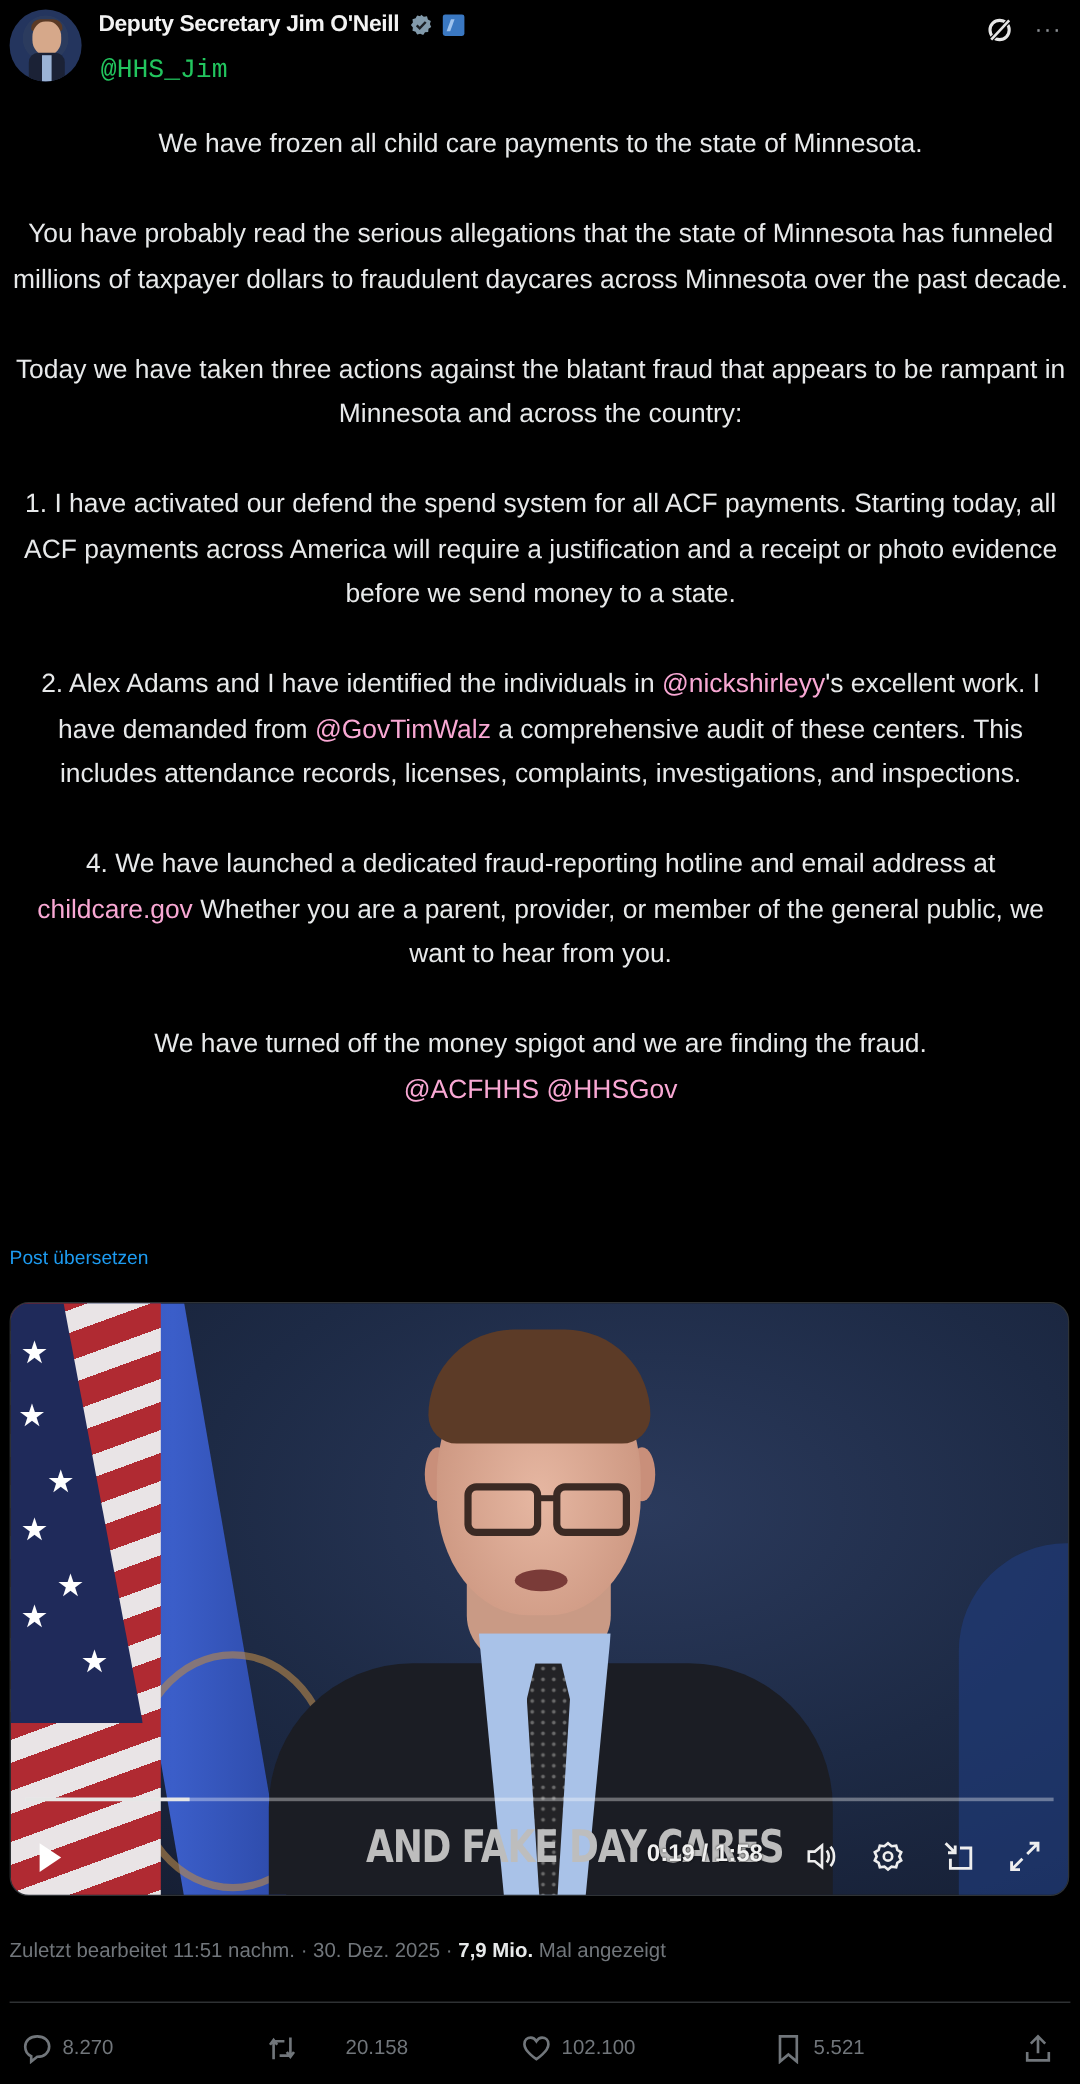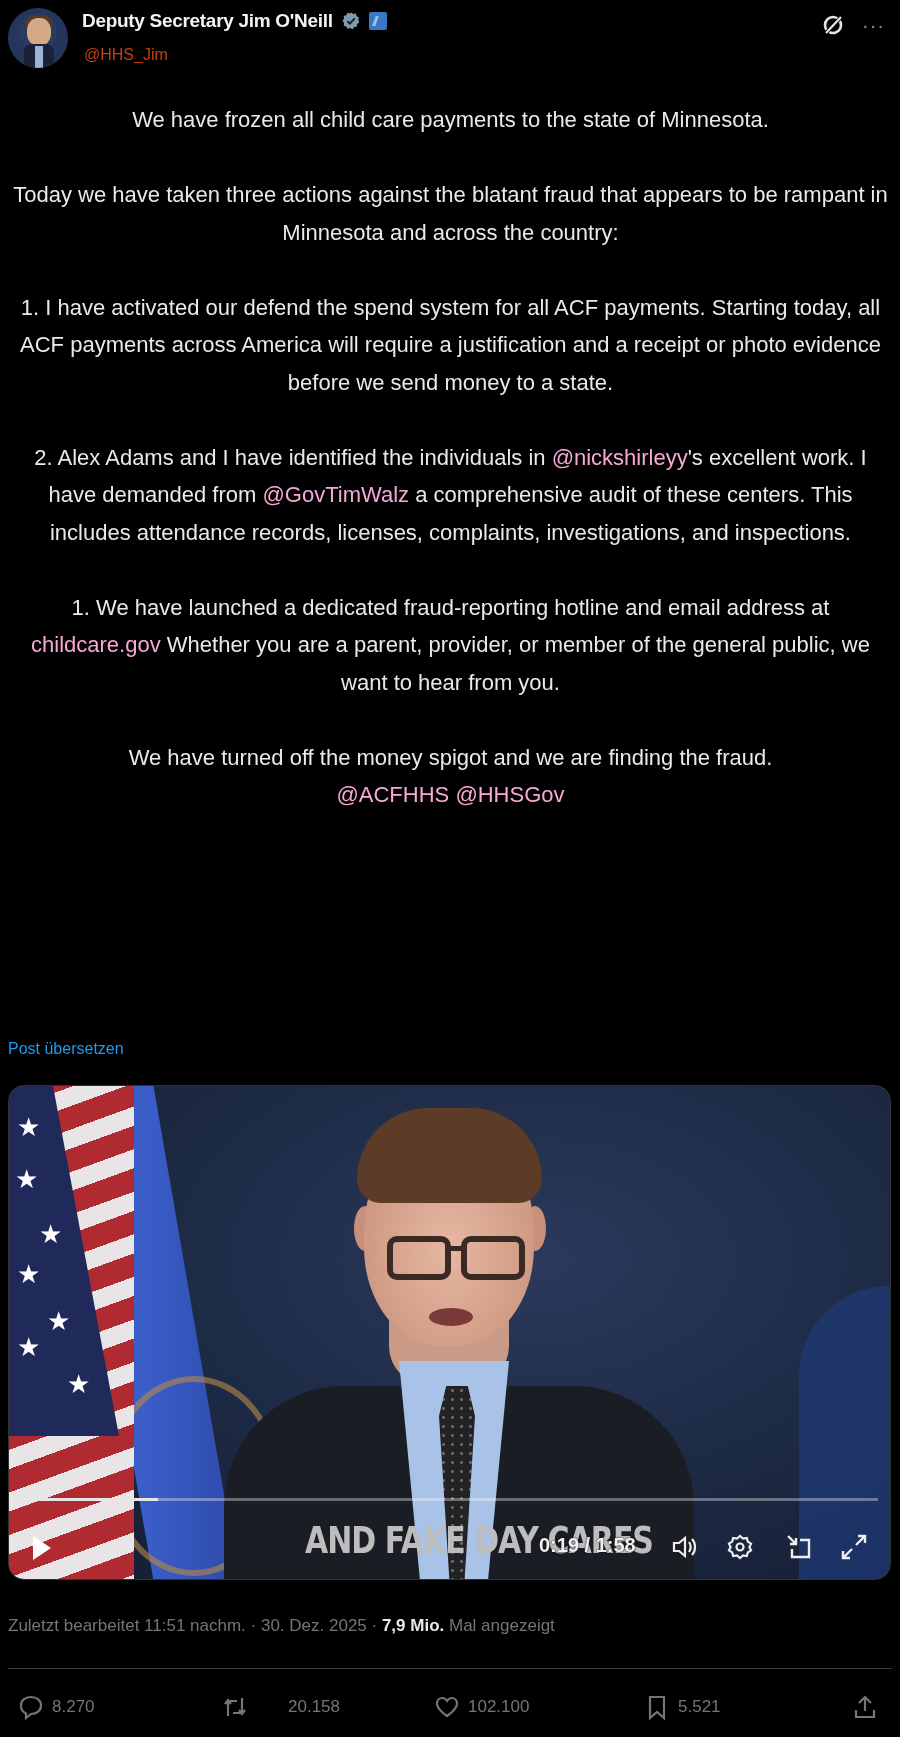--- a/index.html
+++ b/index.html
@@ -11,21 +11,21 @@
             background: radial-gradient(circle at 50% 40%, #c9a48a 0 18%, #2b3b5e 19% 40%, #24355e 41% 100%); overflow: hidden; }
   .avatar .suit { position: absolute; left: 16px; top: 36px; width: 30px; height: 30px; background: #1b2236; border-radius: 8px 8px 0 0; }
   .avatar .shirt { position: absolute; left: 27px; top: 38px; width: 8px; height: 22px; background: #9bb3d6; }
   .avatar .head { position: absolute; left: 19px; top: 10px; width: 24px; height: 28px; background: #d6a88a; border-radius: 45%; }
   .avatar .hair { position: absolute; left: 18px; top: 8px; width: 26px; height: 10px; background: #5b3a25; border-radius: 12px 12px 4px 4px; }
   .name-row { position: absolute; left: 82px; top: 10px; display: flex; align-items: center; gap: 8px; }
   .display-name { font-size: 19px; font-weight: bold; color: #f3f3f3; letter-spacing: -0.3px; }
   .badge-gov { width: 20px; height: 20px; }
   .badge-aff { width: 18px; height: 18px; background: #3a78c2; border-radius: 2px; position: relative; }
   .badge-aff::after { content: ""; position: absolute; left: 5px; top: 4px; width: 8px; height: 10px; border-left: 3px solid #9fc3ee; transform: skewX(-20deg); }
-  .handle { position: absolute; left: 84px; top: 46px; font-size: 16px; color: #c2410c; }
+  .handle { position: absolute; left: 84px; top: 46px; font-size: 22px; color: #22c55e; font-family: Liberation Mono, monospace; }
   .grok-icon { position: absolute; left: 820px; top: 12px; width: 26px; height: 26px; }
   .more-icon { position: absolute; left: 862px; top: 14px; font-size: 20px; color: #8b8f94; letter-spacing: 1px; }
 
   .body-text { position: absolute; left: 8px; top: 101px; width: 885px; font-size: 22px; line-height: 37.5px; color: #e7e9ea; }
   .body-text p { margin: 0 0 37.5px 0; text-align: center; }
   .body-text p.tight { margin-bottom: 0; }
   .link { color: #f9a8d4; }
   .translate { position: absolute; left: 8px; top: 1040px; font-size: 16px; color: #1d9bf0; }
 
   .video { position: absolute; left: 8px; top: 1085px; width: 883px; height: 495px; border-radius: 16px; overflow: hidden; border: 1px solid #2f3336;
@@ -87,24 +87,25 @@
   <svg class="grok-icon" viewBox="0 0 26 26">
     <circle cx="13" cy="13" r="8" stroke="#e6e6e6" stroke-width="2.6" fill="none"></circle>
     <path d="M5 22 L22 4" stroke="#000" stroke-width="4"></path>
     <path d="M6 21 L21 5" stroke="#e6e6e6" stroke-width="2.2"></path>
   </svg>
   <span class="more-icon">···</span>
 </div>
 
 <div class="body-text">
   <p>We have frozen all child care payments to the state of Minnesota.</p>
+  <p>You have probably read the serious allegations that the state of Minnesota has funneled millions of taxpayer dollars to fraudulent daycares across Minnesota over the past decade.</p>
   <p>Today we have taken three actions against the blatant fraud that appears to be rampant in Minnesota and across the country:</p>
   <p>1. I have activated our defend the spend system for all ACF payments. Starting today, all ACF payments across America will require a justification and a receipt or photo evidence before we send money to a state.</p>
   <p><span>2. Alex Adams and I have identified the individuals in </span><span class="link">@nickshirleyy</span><span>'s excellent work. I have demanded from </span><span class="link">@GovTimWalz</span><span> a comprehensive audit of these centers. This includes attendance records, licenses, complaints, investigations, and inspections.</span></p>
-  <p><span>1. We have launched a dedicated fraud-reporting hotline and email address at </span><span class="link">childcare.gov</span><span> Whether you are a parent, provider, or member of the general public, we want to hear from you.</span></p>
+  <p><span>4. We have launched a dedicated fraud-reporting hotline and email address at </span><span class="link">childcare.gov</span><span> Whether you are a parent, provider, or member of the general public, we want to hear from you.</span></p>
   <p class="tight">We have turned off the money spigot and we are finding the fraud.</p>
   <p class="tight"><span class="link">@ACFHHS</span> <span class="link">@HHSGov</span></p>
 </div>
 <div class="translate">Post übersetzen</div>
 
 <div class="video">
   <div class="flag-hhs"></div>
   <div class="seal"></div>
   <div class="flag-us"></div>
   <div class="flag-us-canton"></div>

